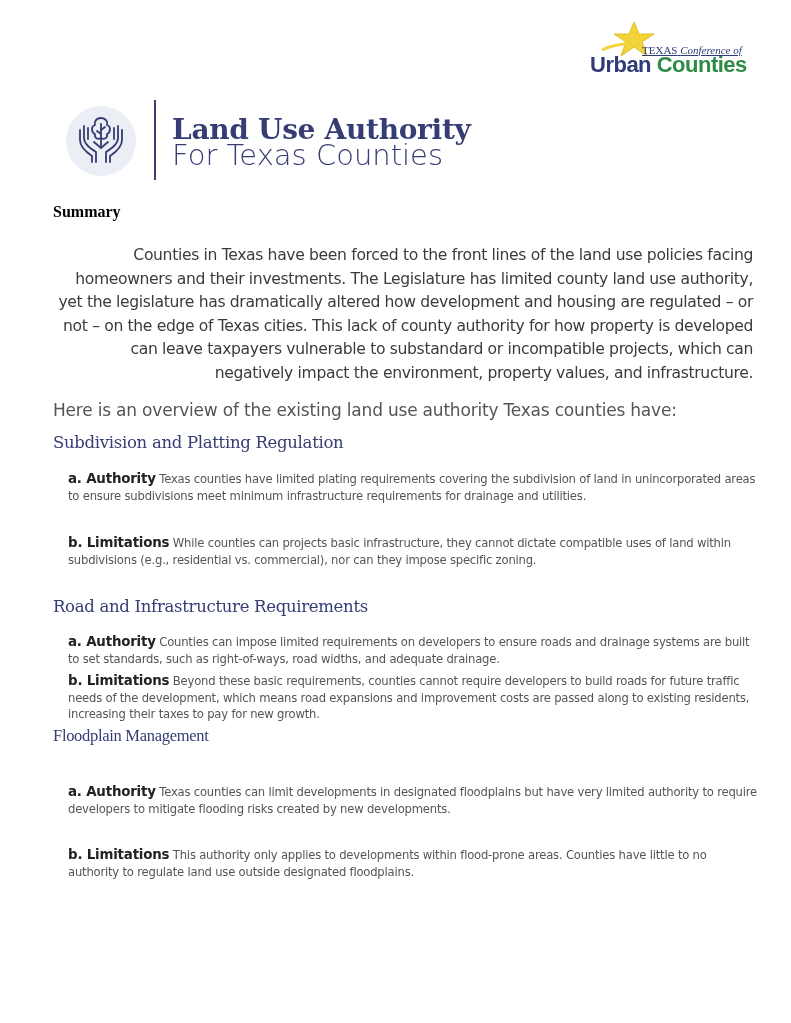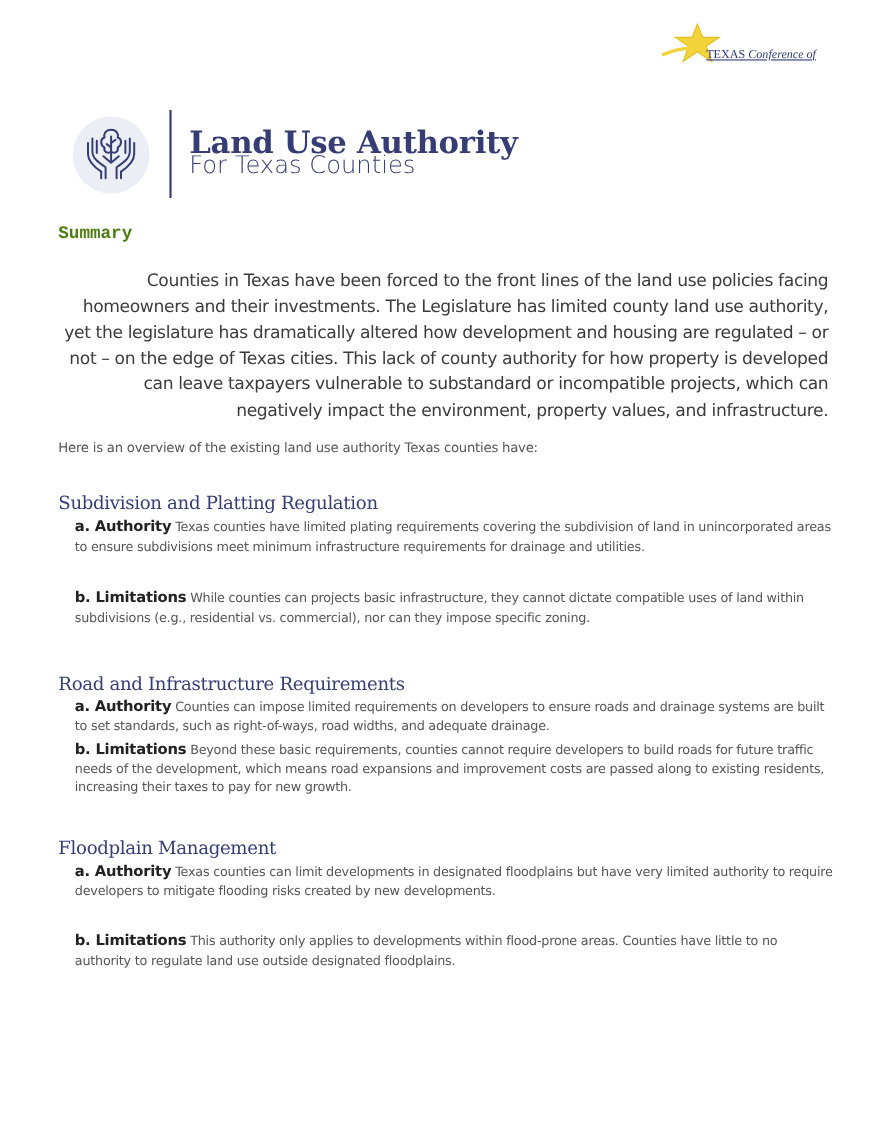--- a/index.html
+++ b/index.html
@@ -11,40 +11,44 @@
   .logo .texas-line i { font-style: italic; }
   .logo .urban-line { position: absolute; left: 0; top: 32px; font-family: "Liberation Sans", sans-serif; font-weight: bold; font-size: 22px; letter-spacing: -0.5px; white-space: nowrap; }
   .logo .urban { color: #2f3a78; }
   .logo .counties { color: #2e8b45; }
 
   .header { position: absolute; left: 66px; top: 100px; height: 80px; }
   .icon-circle { position: absolute; left: 0; top: 6px; width: 70px; height: 70px; border-radius: 50%; background: #eceef5; }
   .icon-circle svg { position: absolute; left: 6px; top: 6px; }
   .header-divider { position: absolute; left: 88px; top: 0; width: 2px; height: 80px; background: #3b3f6e; }
   .doc-title { position: absolute; left: 106px; top: 13px; font-family: "DejaVu Serif", serif; font-weight: bold; font-size: 28px; color: #363c74; white-space: nowrap; letter-spacing: -0.3px; }
-  .doc-subtitle { position: absolute; left: 106px; top: 38px; font-family: "DejaVu Sans", sans-serif; font-size: 22px; color: #363c74; white-space: nowrap; font-weight: 300; }
+  .doc-subtitle { position: absolute; left: 106px; top: 38px; font-family: "DejaVu Sans", sans-serif; font-size: 29px; color: #363c74; white-space: nowrap; font-weight: 300; }
 
-  .section-summary { position: absolute; left: 53px; top: 203px; font-family: Liberation Mono, monospace; font-weight: bold; font-size: 16px; color: #4d7c0f; }
+  .section-summary { position: absolute; left: 53px; top: 203px; font-family: Liberation Serif, serif; font-weight: bold; font-size: 16px; color: #000000; }
   .summary-body { position: absolute; left: 53px; top: 244px; width: 700px; font-family: "DejaVu Sans", sans-serif; font-size: 15.6px; line-height: 23.6px; color: #3b3b3b; letter-spacing: -0.35px; text-align: right; }
-  .overview { position: absolute; left: 53px; top: 400px; font-size: 12px; color: #555; letter-spacing: -0.2px; white-space: nowrap; }
+  .overview { position: absolute; left: 53px; top: 400px; font-size: 17px; color: #555; letter-spacing: -0.2px; white-space: nowrap; }
 
-  .section-h { position: absolute; left: 53px; font-family: "DejaVu Serif", serif; font-size: 16.5px; color: #363c74; letter-spacing: -0.3px; white-space: nowrap; margin-top: 15px; }
+  .section-h { position: absolute; left: 53px; font-family: "DejaVu Serif", serif; font-size: 16.5px; color: #363c74; letter-spacing: -0.3px; white-space: nowrap; }
   .item { position: absolute; left: 68px; width: 690px; font-size: 11.6px; line-height: 16.5px; color: #555; letter-spacing: -0.2px; }
   .item .lbl { font-weight: bold; font-size: 13.4px; color: #222; letter-spacing: -0.2px; }
 </style>
 </head>
 <body>
 
 <div class="logo">
   <svg width="60" height="38" viewBox="0 0 60 38">
     <polygon points="34,2 39,14 54,14 42,22 47,36 34,27 21,36 26,22 14,14 29,14" fill="#f2d33a" stroke="#e0bf20" stroke-width="1"></polygon>
     <path d="M2,30 Q20,22 40,24" stroke="#f2d33a" stroke-width="3" fill="none"></path>
   </svg>
   <div class="texas-line">
     <span>TEXAS</span> <i>Conference of</i>
+  </div>
+  <div class="urban-line">
+    <span class="urban">Urban</span>
+    <span class="counties">Counties</span>
   </div>
 </div>
 
 <div class="header">
   <div class="icon-circle">
     <svg width="58" height="58" viewBox="0 0 58 58" fill="none" stroke="#363c74" stroke-width="1.8" stroke-linecap="round" stroke-linejoin="round">
 
       <path d="M29,6 C24,6 22,10 23,13 C19,14 19,20 23,22 C22,26 26,28 29,26 C32,28 36,26 35,22 C39,20 39,14 35,13 C36,10 34,6 29,6 Z"></path>
       <path d="M29,12 L29,34"></path>
       <path d="M29,18 L33,15"></path>
@@ -83,21 +87,21 @@
 <div class="section-h" style="top:597px;">Road and Infrastructure Requirements</div>
 <div class="item" style="top:634px;">
   <span class="lbl">a. Authority</span>
   <span>Counties can impose limited requirements on developers to ensure roads and drainage systems are built  to set  standards, such as right-of-ways, road widths, and adequate drainage.</span>
 </div>
 <div class="item" style="top:673px;">
   <span class="lbl">b. Limitations</span>
   <span>Beyond these basic requirements, counties cannot require developers to build roads for future traffic needs of the development, which means road expansions and improvement costs are passed along to existing residents, increasing their taxes to pay for new growth.</span>
 </div>
 
-<div class="section-h" style="top:746px;">Floodplain Management</div>
+<div class="section-h" style="top:726px;font-family:Liberation Serif, serif;">Floodplain Management</div>
 <div class="item" style="top:784px;">
   <span class="lbl">a. Authority</span>
   <span>Texas counties can limit developments in designated floodplains but have very limited authority to require developers to mitigate flooding risks created by new developments.</span>
 </div>
 <div class="item" style="top:847px;">
   <span class="lbl">b. Limitations</span>
   <span>This authority only applies to developments within flood-prone areas. Counties have little to no authority to regulate land use outside designated floodplains.</span>
 </div>
 
 </body></html>

